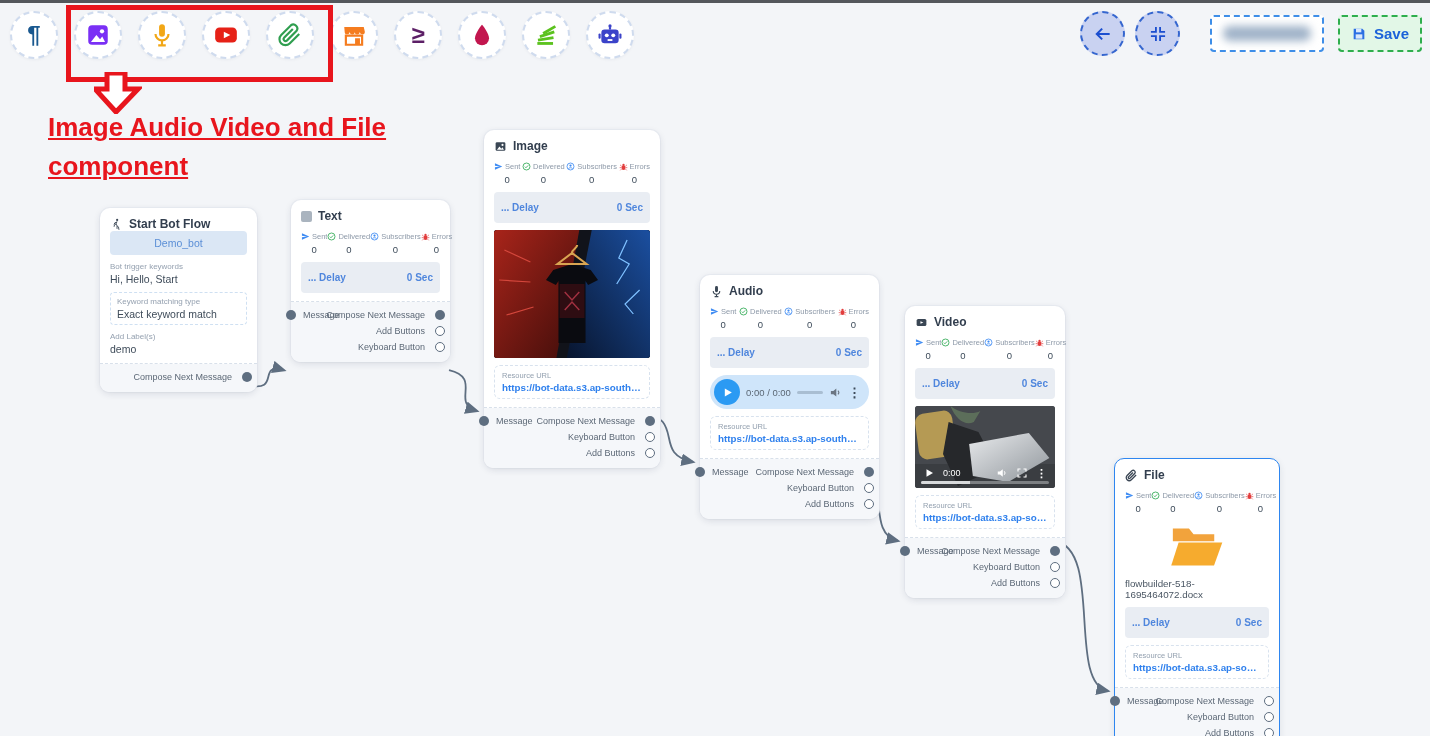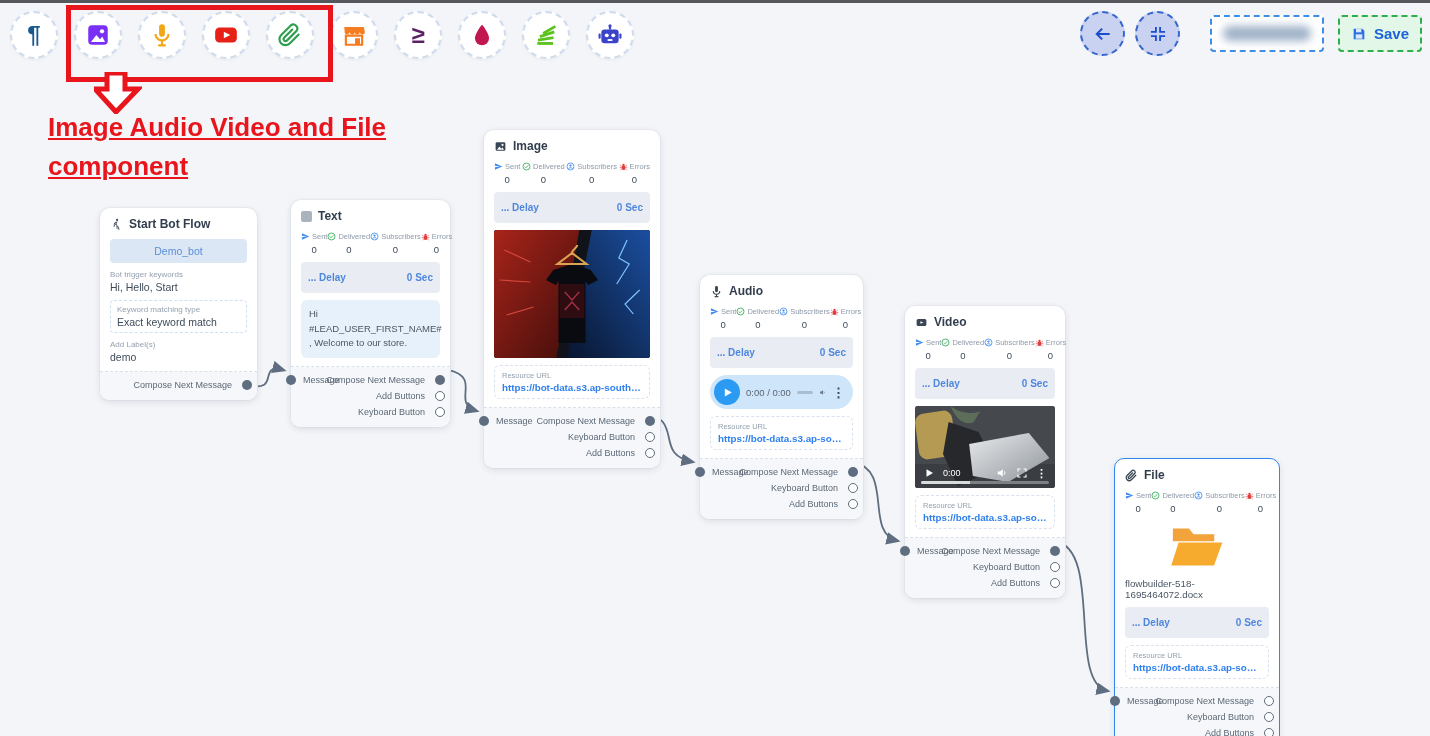--- a/index.html
+++ b/index.html
@@ -59,21 +59,21 @@
   .nfoot{background:#f5f7fa;border-radius:0 0 9px 9px;padding:5px 0 7px;}
   .frow{display:flex;align-items:center;justify-content:flex-end;gap:10px;padding:3px 10px 3px 0;
         position:relative;font-size:9px;color:#5c6876;}
   .inp{position:absolute;left:0;display:flex;align-items:center;gap:7px;}
   .dot{width:10px;height:10px;border-radius:50%;background:#5e6e80;flex:none;box-sizing:border-box;cursor:pointer;}
   .dot.open{background:#fff;border:1.7px solid #5e6e80;}
   .frow>.dot{margin-right:-5px;}
   .inp>.dot{margin-left:-5px;}
 
   
-  .pill{background:#dbe7f5;color:#5b8fd6;text-align:center;border-radius:4px;padding:6px 0;margin-top:8px;
+  .pill{background:#dbe7f5;color:#5b8fd6;text-align:center;border-radius:4px;padding:6px 0;
         font-size:10.5px;cursor:pointer;}
   .fld{margin-top:7px;}
   .fld-l{font-size:8px;color:#95a1b0;}
   .fld-v{font-size:10.5px;color:#3f4c5a;margin-top:2px;}
   .fld.boxed{border:1px dashed #cfe0f2;border-radius:4px;padding:4px 6px;}
 
   
   .ithumb{margin-top:7px;height:128px;border-radius:3px;overflow:hidden;position:relative;background:#11131a;}
   .ithumb svg{display:block;width:100%;height:100%;}
 
@@ -383,21 +383,20 @@
               </svg>
               <span>Errors</span>
             </div>
             <div class="stat-v">0</div>
           </div>
       </div>
       <div class="delay">
           <span>... Delay</span>
           <span>0 Sec</span>
         </div>
-      <div class="msg">Hi #LEAD_USER_FIRST_NAME# , Welcome to our store.</div>
     </div>
     <div class="nfoot">
       <div class="frow">
         <span class="inp">
             <span class="dot"></span>
             <span>Message</span>
           </span>
         <span>Compose Next Message</span>
           <span class="dot"></span>
       </div>
@@ -504,21 +503,21 @@
           <span>Keyboard Button</span>
           <span class="dot open"></span>
         </div>
       <div class="frow">
           <span>Add Buttons</span>
           <span class="dot open"></span>
         </div>
     </div>
   </div>
 
-  <div class="node" style="left:700px;top:275px;width:163px">
+  <div class="node" style="left:700px;top:275px;width:179px">
     <div class="nbody">
       <div class="nhead">
           <svg class="hic">
             <use href="#i-mic-dark"></use>
           </svg>
           <span>Audio</span>
         </div>
       <div class="stats">
         <div class="stat">
             <div class="stat-h">

